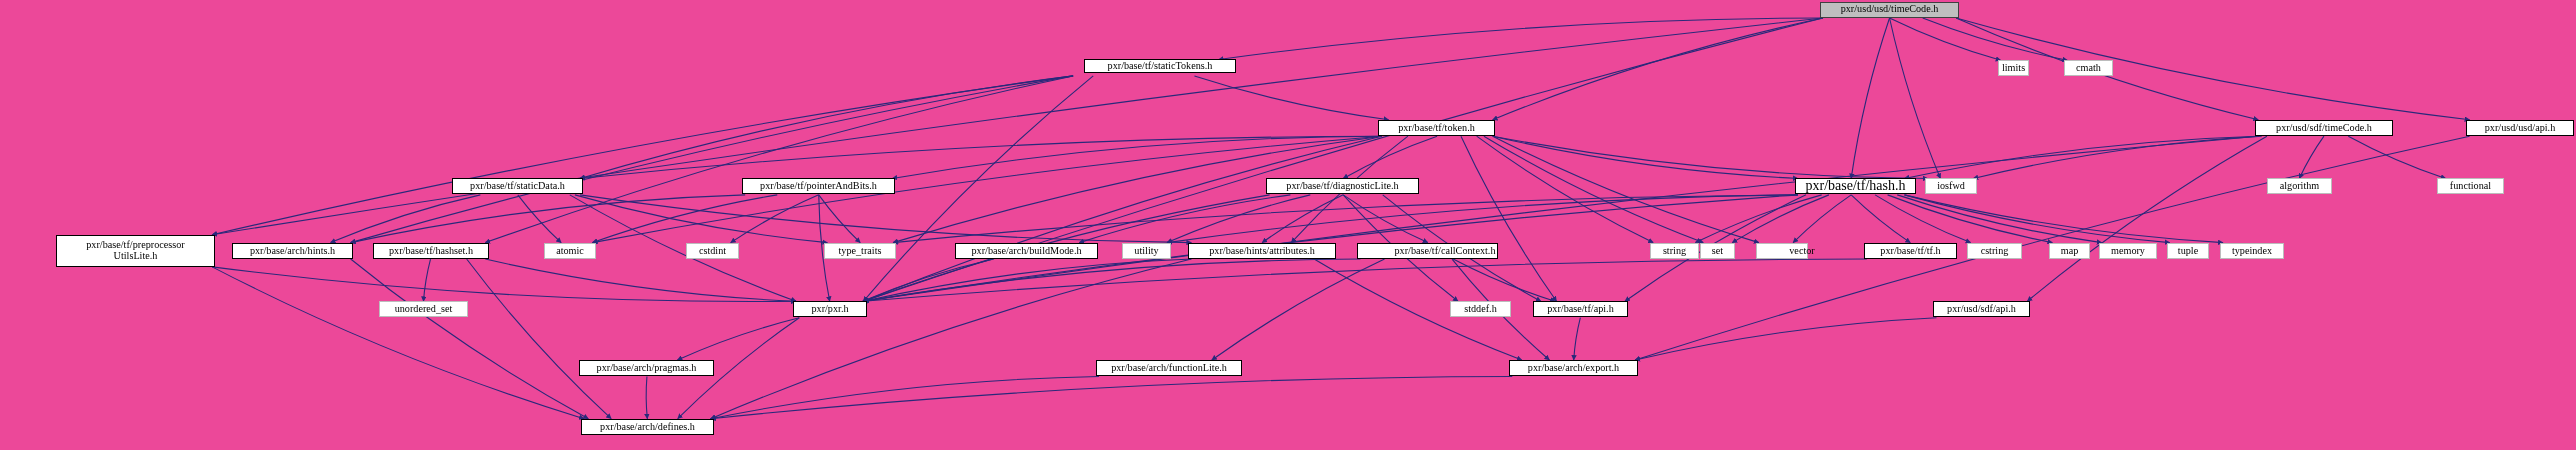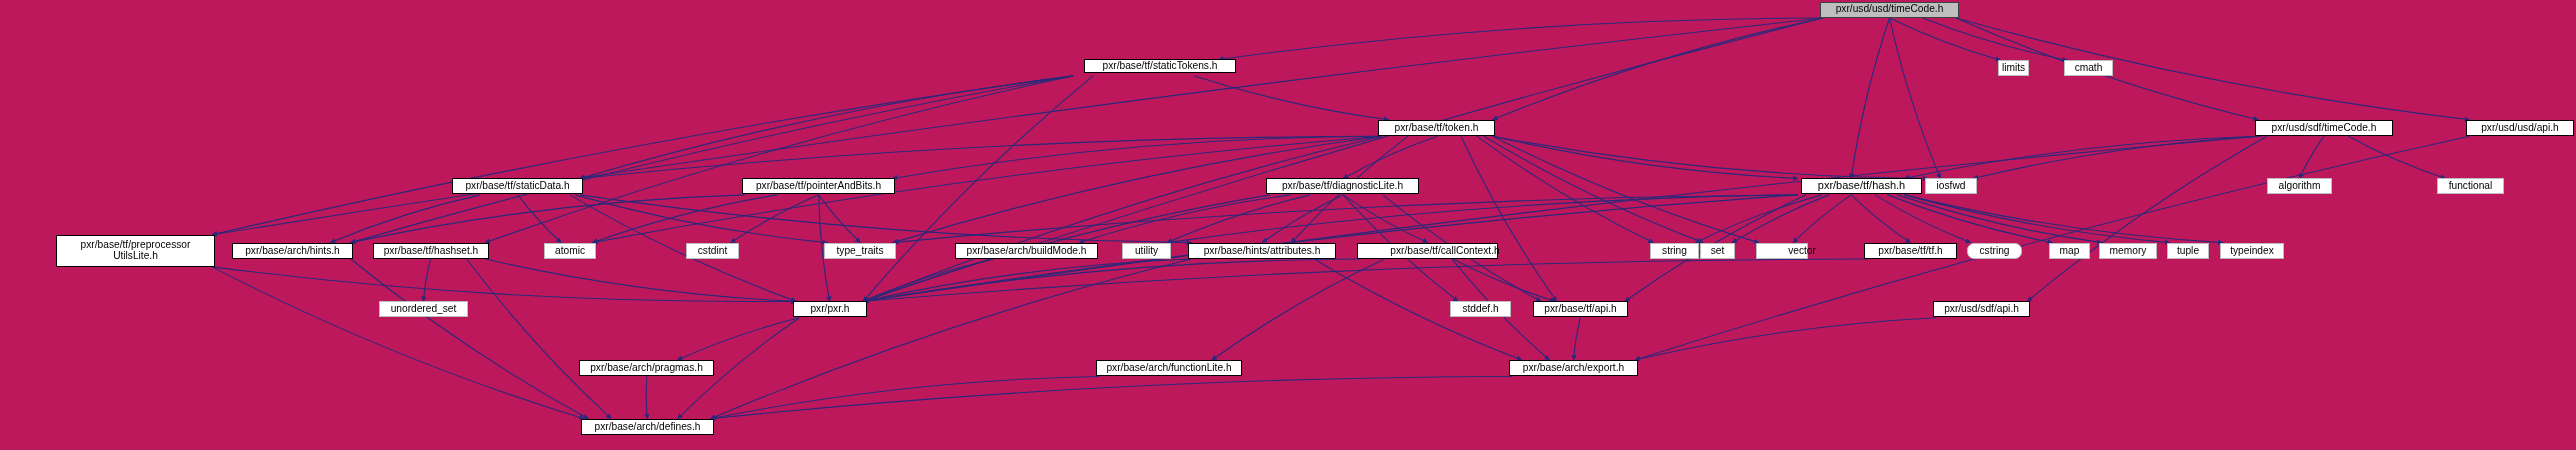--- a/index.html
+++ b/index.html
@@ -1,17 +1,17 @@
 <!DOCTYPE html>
 <html style="font-size:12.5px"><head>
 <meta charset="utf-8">
 <style>
   html,body{margin:0;padding:0;background:#ffffff;}
   #canvas{position:relative;width:2576px;height:450px;overflow:hidden;
-          font-family:Liberation Sans, sans-serif;background:#be185d;}
+          font-family:Liberation Serif, serif;background:#ec4899;}
   svg.edges{position:absolute;left:0;top:0;width:2576px;height:450px;}
   .node{position:absolute;box-sizing:border-box;display:flex;align-items:center;
         justify-content:center;text-align:center;background:#ffffff;
         border:0.8px solid #9a9a9a;color:#000;line-height:1.05;white-space:pre-line;}
   .node.sys{border:0.8px solid #bcbcbc;}
   .node.loc{border:0.8px solid #000000;}
   .node.root{background:#bfbfbf;border:0.8px solid #404040;}
 </style>
 </head>
 <body>
@@ -118,40 +118,40 @@
       <div class="node root" style="left: 1820px; top: 1.6px; width: 139px; height: 16.4px; font-size: 10.2px;">pxr/usd/usd/timeCode.h</div>
       <div class="node sys" style="left: 1998px; top: 60px; width: 31px; height: 16.4px; font-size: 10.2px;">limits</div>
       <div class="node sys" style="left: 2064px; top: 60px; width: 49px; height: 16.4px; font-size: 10.2px;">cmath</div>
       <div class="node loc" style="left: 1070px; top: 59px; width: 152px; height: 14px; font-size: 10.2px; margin-left: 14px;">pxr/base/tf/staticTokens.h</div>
       <div class="node loc" style="left: 2255px; top: 120px; width: 138px; height: 16.4px; font-size: 10.2px;">pxr/usd/sdf/timeCode.h</div>
       <div class="node loc" style="left: 2466px; top: 120px; width: 108px; height: 16.4px; font-size: 10.2px;">pxr/usd/usd/api.h</div>
       <div class="node loc" style="left: 1378px; top: 120px; width: 117px; height: 16.4px; font-size: 10.2px;">pxr/base/tf/token.h</div>
       <div class="node loc" style="left: 452px; top: 178px; width: 131px; height: 16.4px; font-size: 10.2px;">pxr/base/tf/staticData.h</div>
       <div class="node loc" style="left: 742px; top: 178px; width: 153px; height: 16.4px; font-size: 10.2px;">pxr/base/tf/pointerAndBits.h</div>
       <div class="node loc" style="left: 1266px; top: 178px; width: 153px; height: 16.4px; font-size: 10.2px;">pxr/base/tf/diagnosticLite.h</div>
-      <div class="node loc" style="left: 1795px; top: 178px; width: 121px; height: 16.4px; font-size: 11px; margin-left: 6px;">pxr/base/tf/hash.h</div>
+      <div class="node loc" style="left: 1795px; top: 178px; width: 121px; height: 16.4px; font-size: 14px;">pxr/base/tf/hash.h</div>
       <div class="node sys" style="left: 1925px; top: 178px; width: 52px; height: 16.4px; font-size: 10.2px;">iosfwd</div>
       <div class="node sys" style="left: 2267px; top: 178px; width: 65px; height: 16.4px; font-size: 10.2px;">algorithm</div>
       <div class="node sys" style="left: 2437px; top: 178px; width: 67px; height: 16.4px; font-size: 10.2px;">functional</div>
       <div class="node loc" style="left: 56px; top: 235px; width: 159px; height: 32px; font-size: 10.2px;">pxr/base/tf/preprocessor
 UtilsLite.h</div>
       <div class="node loc" style="left: 232px; top: 243px; width: 121px; height: 16.4px; font-size: 10.2px;">pxr/base/arch/hints.h</div>
       <div class="node loc" style="left: 373px; top: 243px; width: 116px; height: 16.4px; font-size: 10.2px;">pxr/base/tf/hashset.h</div>
       <div class="node sys" style="left: 544px; top: 243px; width: 52px; height: 16.4px; font-size: 10.2px;">atomic</div>
       <div class="node sys" style="left: 686px; top: 243px; width: 53px; height: 16.4px; font-size: 10.2px;">cstdint</div>
       <div class="node sys" style="left: 824px; top: 243px; width: 72px; height: 16.4px; font-size: 10.2px;">type_traits</div>
       <div class="node loc" style="left: 955px; top: 243px; width: 143px; height: 16.4px; font-size: 10.2px;">pxr/base/arch/buildMode.h</div>
       <div class="node sys" style="left: 1122px; top: 243px; width: 49px; height: 16.4px; font-size: 10.2px;">utility</div>
       <div class="node loc" style="left: 1188px; top: 243px; width: 148px; height: 16.4px; font-size: 10.2px;">pxr/base/hints/attributes.h</div>
       <div class="node loc" style="left: 1357px; top: 243px; width: 141px; height: 16.4px; font-size: 10.2px; padding-left: 35px;">pxr/base/tf/callContext.h</div>
       <div class="node sys" style="left: 1650px; top: 243px; width: 49px; height: 16.4px; font-size: 10.2px;">string</div>
       <div class="node sys" style="left: 1700px; top: 243px; width: 35px; height: 16.4px; font-size: 10.2px;">set</div>
       <div class="node sys" style="left: 1756px; top: 243px; width: 52px; height: 16.4px; font-size: 10.2px; padding-left: 40px;">vector</div>
       <div class="node loc" style="left: 1864px; top: 243px; width: 93px; height: 16.4px; font-size: 10.2px;">pxr/base/tf/tf.h</div>
-      <div class="node sys" style="left: 1967px; top: 243px; width: 55px; height: 16.4px; font-size: 10.2px; border-radius: 7px;">cstring</div>
+      <div class="node sys" style="left: 1967px; top: 243px; width: 55px; height: 16.4px; font-size: 10.2px;">cstring</div>
       <div class="node sys" style="left: 2049px; top: 243px; width: 41px; height: 16.4px; font-size: 10.2px;">map</div>
       <div class="node sys" style="left: 2099px; top: 243px; width: 58px; height: 16.4px; font-size: 10.2px;">memory</div>
       <div class="node sys" style="left: 2167px; top: 243px; width: 42px; height: 16.4px; font-size: 10.2px;">tuple</div>
       <div class="node sys" style="left: 2220px; top: 243px; width: 64px; height: 16.4px; font-size: 10.2px;">typeindex</div>
       <div class="node sys" style="left: 379px; top: 301px; width: 89px; height: 16.4px; font-size: 10.2px;">unordered_set</div>
       <div class="node loc" style="left: 793px; top: 301px; width: 74px; height: 16.4px; font-size: 10.2px;">pxr/pxr.h</div>
       <div class="node sys" style="left: 1450px; top: 301px; width: 61px; height: 16.4px; font-size: 10.2px;">stddef.h</div>
       <div class="node loc" style="left: 1533px; top: 301px; width: 95px; height: 16.4px; font-size: 10.2px;">pxr/base/tf/api.h</div>
       <div class="node loc" style="left: 1933px; top: 301px; width: 97px; height: 16.4px; font-size: 10.2px;">pxr/usd/sdf/api.h</div>
       <div class="node loc" style="left: 579px; top: 360px; width: 135px; height: 16.4px; font-size: 10.2px;">pxr/base/arch/pragmas.h</div>

